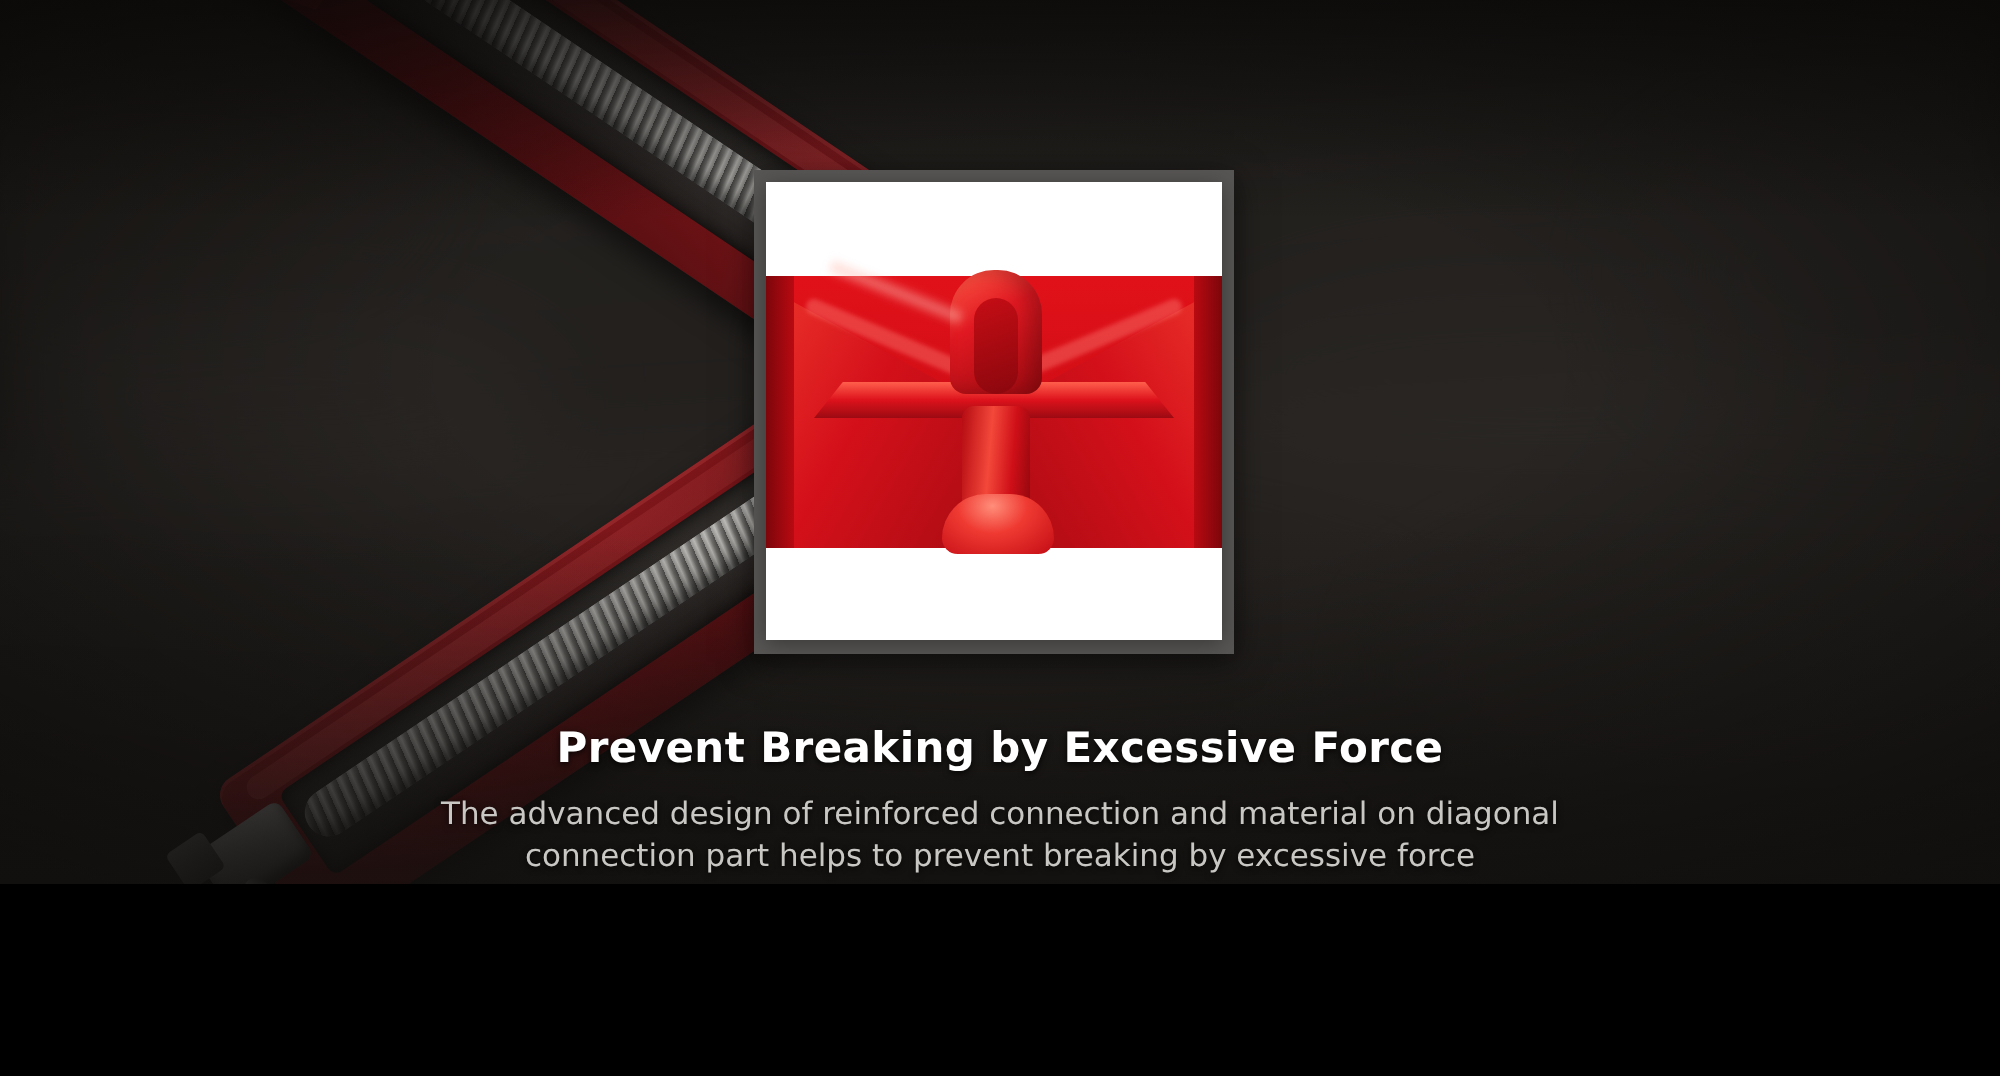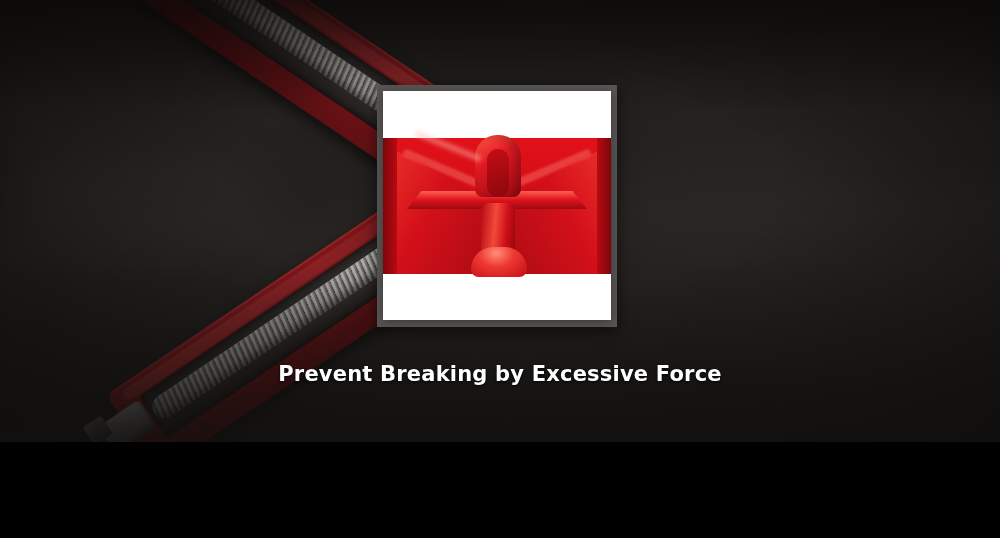--- a/index.html
+++ b/index.html
@@ -372,15 +372,19 @@
       <div class="boss-top"></div>
       <div class="boss-slot"></div>
       <div class="stem"></div>
       <div class="foot"></div>
       <div class="gloss"></div>
     </div>
   </div>
 
   <div class="caption">
     <div class="caption-title">Prevent Breaking by Excessive Force</div>
+    <div class="caption-sub">
+      <span class="line">The advanced design of reinforced connection and material on diagonal</span>
+      <span class="line">connection part helps to prevent breaking by excessive force</span>
+    </div>
   </div>
 
 </div>
 
 </body></html>

